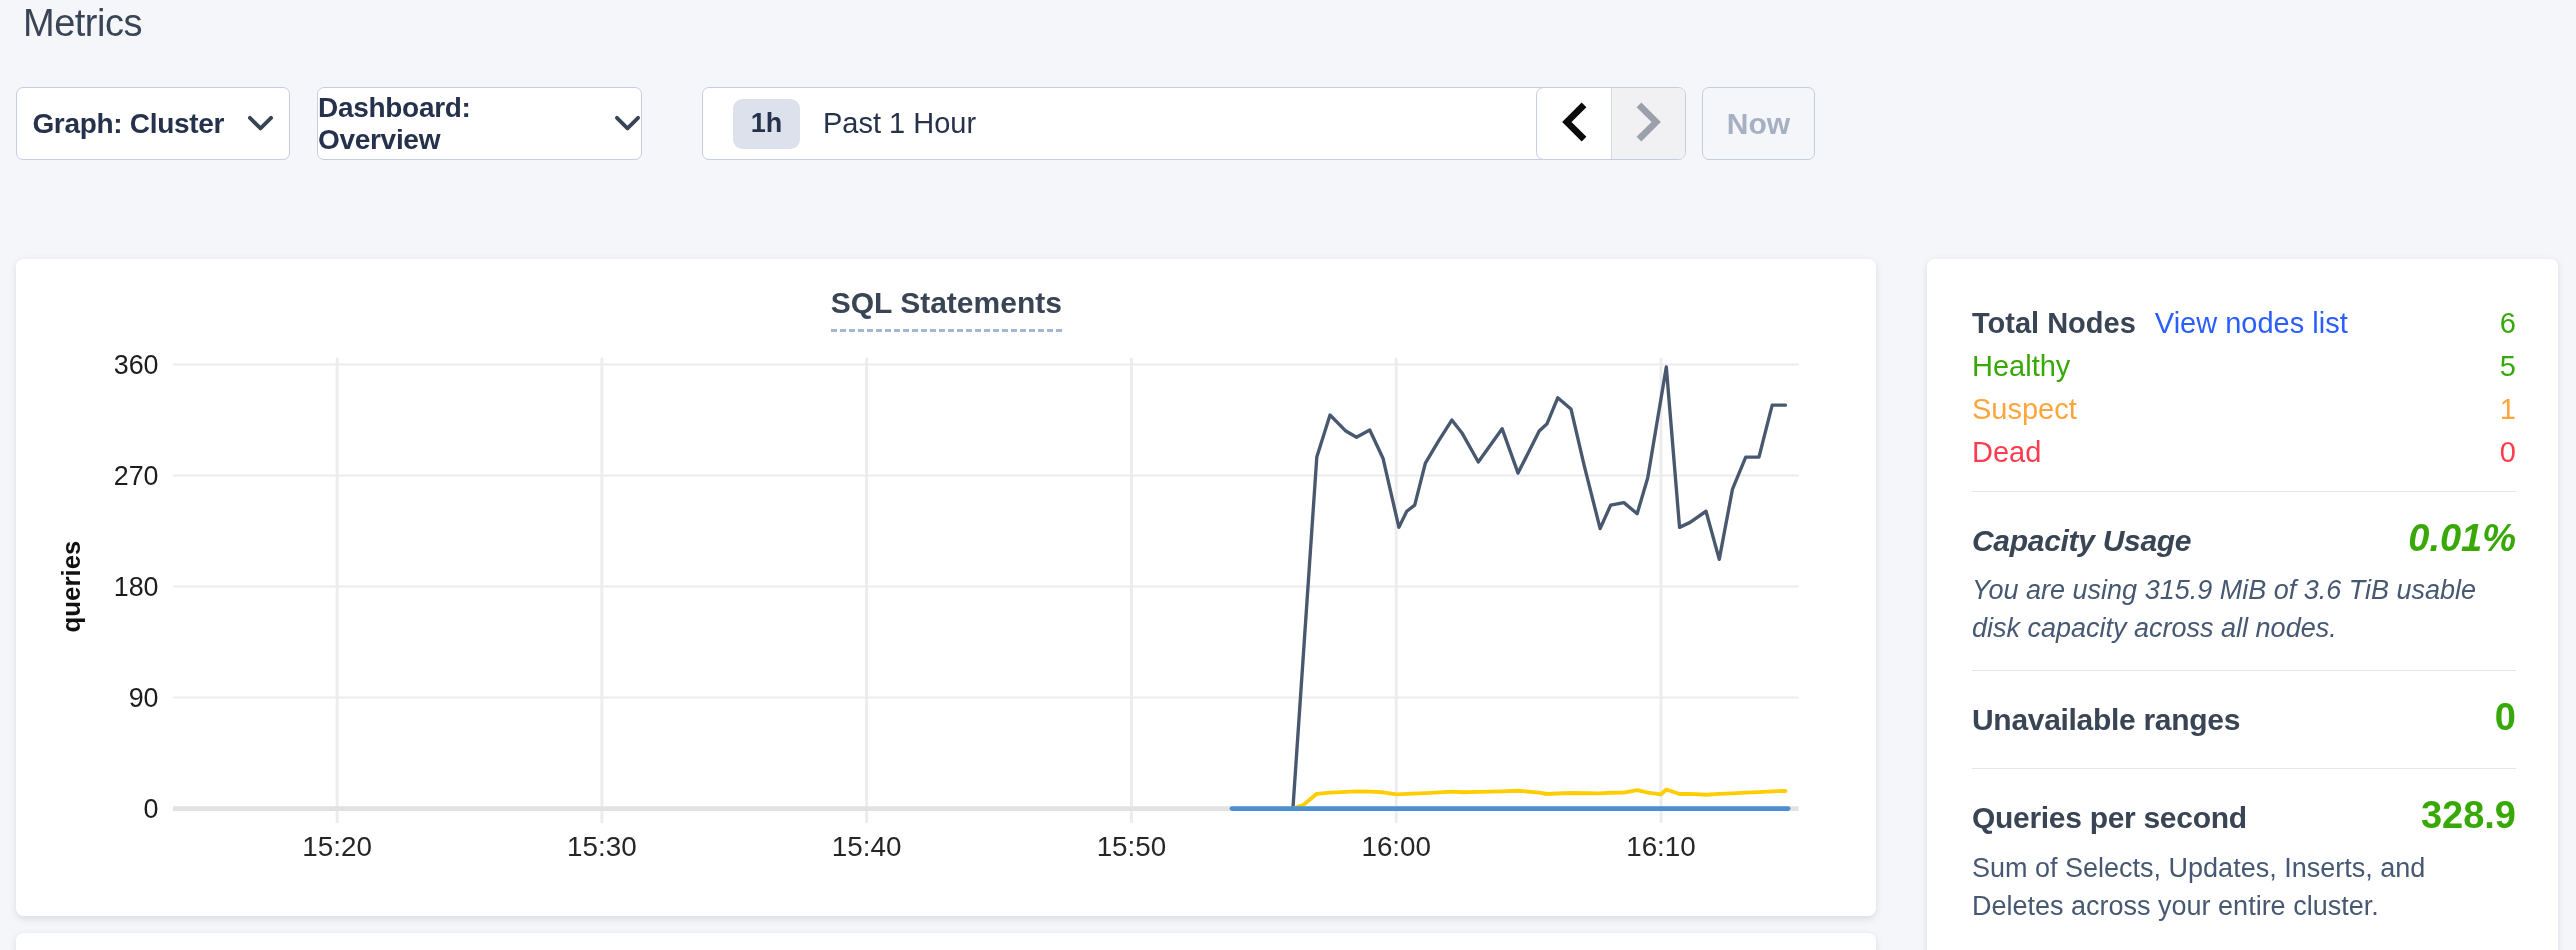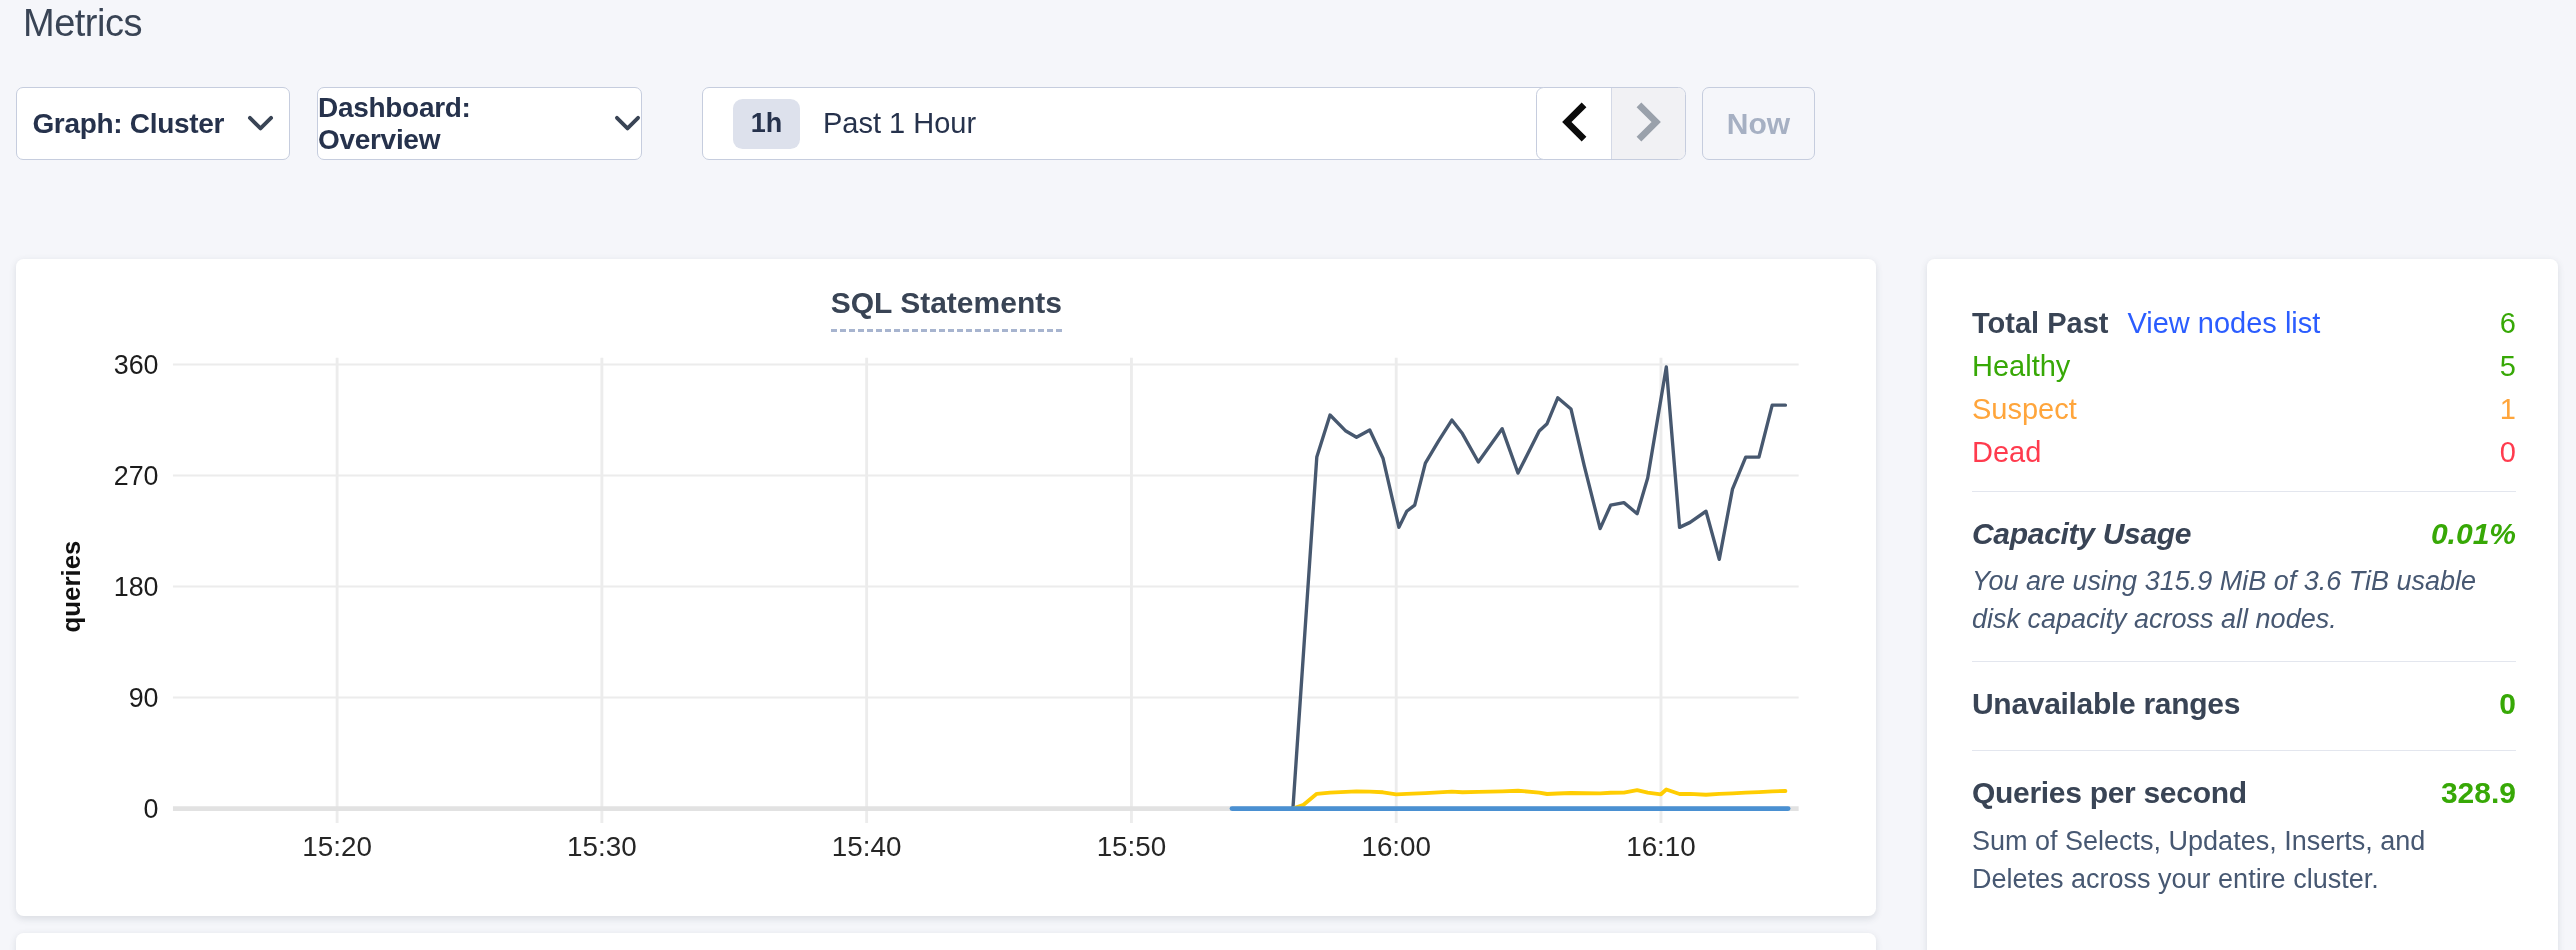--- a/index.html
+++ b/index.html
@@ -55,21 +55,21 @@
   .nodes-block { margin-top:48px; }
   .node-row { display:flex; align-items:baseline; height:43px; font-size:29px; }
   .node-row .lbl-bold { font-weight:700; color:#394455; }
   .node-link { margin-left:19px; color:#2b5dff; font-weight:400; cursor:pointer; }
   .node-val { margin-left:auto; font-weight:400; }
   .divider { height:0; border-top:1.9px solid #e3e6ee; }
   .div1 { margin-top:11.5px; }
   .sec { padding-top:25px; }
   .sec-head { display:flex; align-items:baseline; }
   .sec-label { font-size:30px; font-weight:700; color:#394455; letter-spacing:-0.3px; }
-  .sec-value { margin-left:auto; font-size:30px; font-weight:600; color:#37a806; }
+  .sec-value { margin-left:auto; font-size:38px; font-weight:600; color:#37a806; }
   .sec-desc { margin-top:11.5px; font-size:27px; color:#475872; line-height:38px; }
   .sec-pad-b-lg { padding-bottom:23px;font-style:italic; }
   .sec-pad-b-md { padding-bottom:29px; }
 </style>
 </head>
 <body>
 
 <div class="page-title">Metrics</div>
 
 <div class="controls">
@@ -149,21 +149,21 @@
       <polyline points="1330.7,573.0 1341.8,569.1 1355.6,557.6 1369.4,556.3 1385.9,555.6 1397.0,555.0 1410.8,555.3 1424.6,556.0 1438.4,558.2 1449.4,557.6 1468.8,556.9 1496.4,555.3 1507.4,556.0 1524.0,555.5 1548.8,555.0 1565.4,554.4 1587.5,556.3 1595.7,557.8 1606.8,557.3 1620.6,556.8 1651.0,557.1 1662.0,556.5 1675.8,556.3 1689.6,553.7 1700.6,556.3 1714.4,558.1 1720.0,553.1 1733.8,557.8 1744.8,557.6 1761.4,558.6 1775.2,557.6 1789.0,557.1 1802.8,556.3 1816.6,555.8 1830.4,555.0 1844.2,554.7" fill="none" stroke="#ffcd02" stroke-width="4" stroke-linejoin="round" stroke-linecap="round"></polyline>
       <polyline points="1267.2,573.0 1847.0,573.0" fill="none" stroke="#4a90d2" stroke-width="5" stroke-linejoin="round" stroke-linecap="round"></polyline>
     </svg>
 </div>
 
 <div class="card" id="next-card"></div>
 
 <div class="card" id="summary-card">
   <div class="nodes-block">
     <div class="node-row">
-      <span class="lbl-bold">Total Past</span>
+      <span class="lbl-bold">Total Nodes</span>
       <span class="node-link">View nodes list</span>
       <span class="node-val" style="color:#37a806">6</span>
     </div>
     <div class="node-row">
       <span style="color:#37a806">Healthy</span>
       <span class="node-val" style="color:#37a806">5</span>
     </div>
     <div class="node-row">
       <span style="color:#ffa53b">Suspect</span>
       <span class="node-val" style="color:#ffa53b">1</span>

